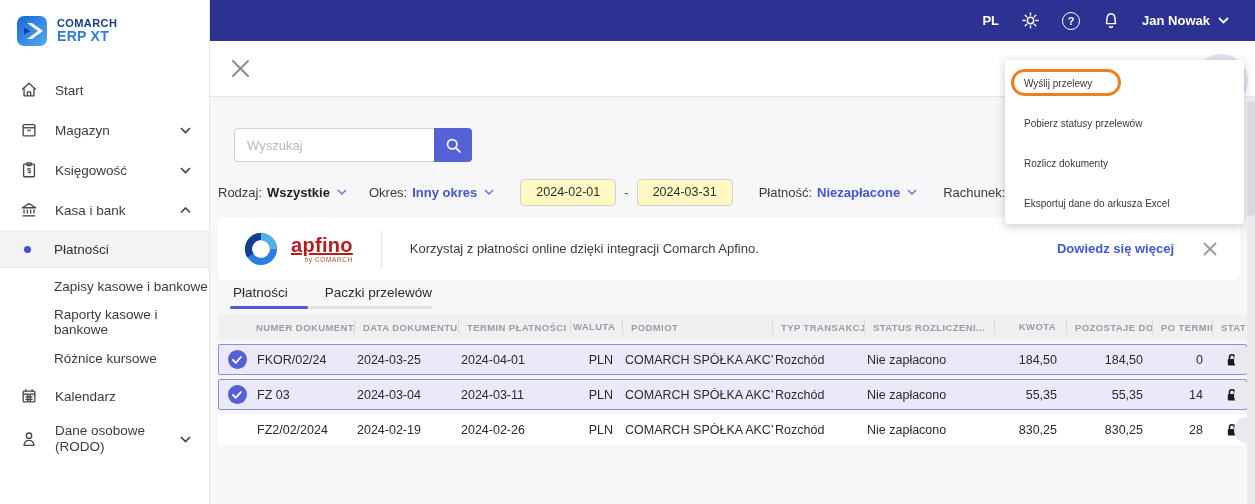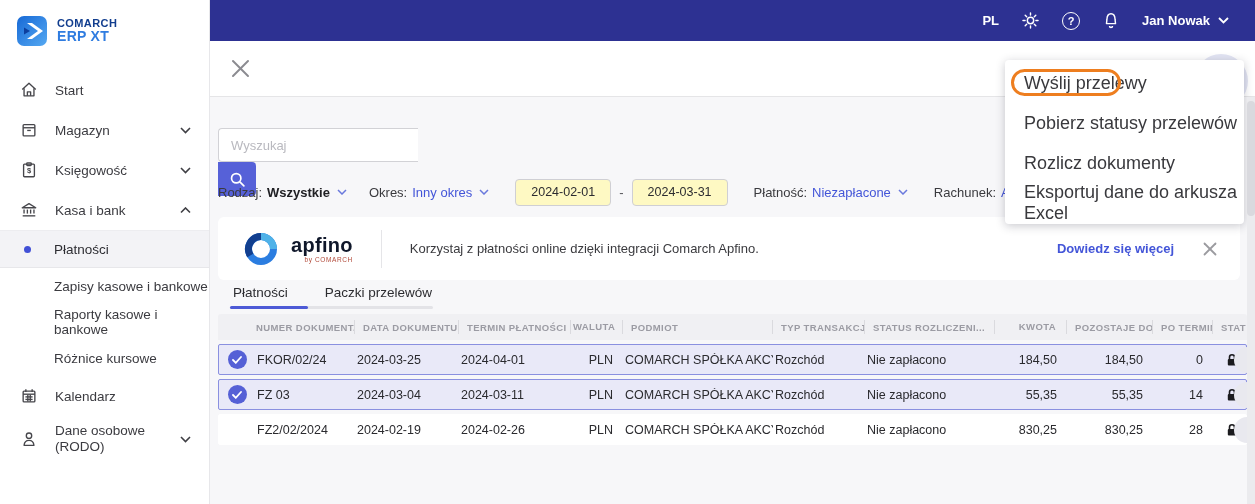--- a/index.html
+++ b/index.html
@@ -69,56 +69,56 @@
 
   
   .fab-partial {
     position:absolute; left:1194px; top:54px; width:54px; height:54px;
     border-radius:50%; background:#e2e4f3; z-index:6;
   }
 
   
   .content { position:absolute; left:210px; right:0; top:97px; bottom:0; background:#f7f7f9; z-index:5; }
 
-  .search-row { position:absolute; left:8px; top:31px; display:flex;flex-direction:column; }
+  .search-row { position:absolute; left:24px; top:31px; display:flex; }
   .search-input {
     width:200px; height:34px; border:1px solid #d2d2d6; border-right:none;
     border-radius:4px 0 0 4px; background:#fff; padding:0 12px; font-size:13px;
     color:#333; outline:none; font-family:"Liberation Sans",sans-serif;
   }
   .search-input::placeholder { color:#b9b9bf; }
   .search-btn {
     width:38px; height:34px; border:none; border-radius:0 4px 4px 0;
     background:#5661d8; cursor:pointer; display:flex; align-items:center; justify-content:center;
   }
 
   .filter-row {
     position:absolute; left:8px; top:81px; height:28px;
     display:flex; align-items:center; font-size:13px; color:#3a3a3e; white-space:nowrap;
   }
   .filter-row .flabel { margin-right:5px; }
   .filter-row .bold-val { font-weight:bold; color:#202024; }
-  .filter-row .blue-val { color:#4355d8; font-weight:normal; }
+  .filter-row .blue-val { color:#4355d8; font-weight:bold; }
   .filter-row .chev { margin-left:7px; }
   .fgap { width:22px; }
   .fgap-lg { width:26px; }
   .date-box {
     width:96px; height:27px; border:1px solid #cfcfd4; border-radius:4px;
     background:#fef9c3; text-align:center; font-size:12.5px; color:#2c2c30;
     font-family:"Liberation Sans",sans-serif; outline:none;
   }
   .date-dash { margin:0 8px; color:#55555a; }
 
   .banner {
     position:absolute; left:8px; top:120px; width:1022px; height:63px;
     background:#fff; border-radius:6px; display:flex; align-items:center;
     padding:0 18px 0 24px;
   }
   .apfino-word { margin-left:11px; }
-  .apfino-word .w1 { font-size:20px; font-weight:bold; color:#0f172a; letter-spacing:.3px; line-height:1; }
+  .apfino-word .w1 { font-size:20px; font-weight:bold; color:#b91c1c; letter-spacing:.3px; line-height:1;text-decoration:underline; }
   .apfino-word .w2 { font-size:6.5px; color:#b24a3a; text-align:right; letter-spacing:.6px; margin-top:1px; }
   .banner .vdiv { width:1px; height:38px; background:#e5e5e8; margin:0 28px; }
   .banner .msg { font-size:13px; color:#3a3a3e;text-align:right; }
   .banner .more { margin-left:auto; font-size:13px; font-weight:bold; color:#4355d8; cursor:pointer; }
   .banner .bx { margin-left:28px; margin-right:4px; cursor:pointer; }
 
   .tabs { position:absolute; left:23px; top:188px; display:flex; gap:37px; }
   .tab { font-size:13.5px; color:#2c2c30; cursor:pointer; }
   .tab-track { position:absolute; left:20px; top:209px; width:203px; height:3px; border-radius:2px; background:#e3e3e7; }
   .tab-track .active-bar { width:78px; height:3px; border-radius:2px; background:#4d5ad6; }
@@ -157,21 +157,21 @@
 
   
   .menu {
     position:absolute; left:1005px; top:60px; width:239px; height:164px;
     background:#fff; border-radius:4px; z-index:30;
     box-shadow:0 2px 10px rgba(40,40,60,.25);
     padding-top:3px;
   }
   .menu-item {
     height:40px; display:flex; align-items:center; padding-left:19px;
-    font-size:18px; color:#39393d; cursor:pointer;
+    font-size:10px; color:#39393d; cursor:pointer;
   }
   .annotation {
     position:absolute; left:6px; top:9px; width:110px; height:27px;
     border:3px solid #ee7e1f; border-radius:16px; pointer-events:none;
   }
 
   
   .scroll-track { position:absolute; right:0; top:97px; width:8px; height:407px; background:#ebebee; z-index:35; }
   .scroll-thumb { width:8px; height:115px; background:#d9d9de; border-radius:4px; margin-top:4px; }
 </style>

